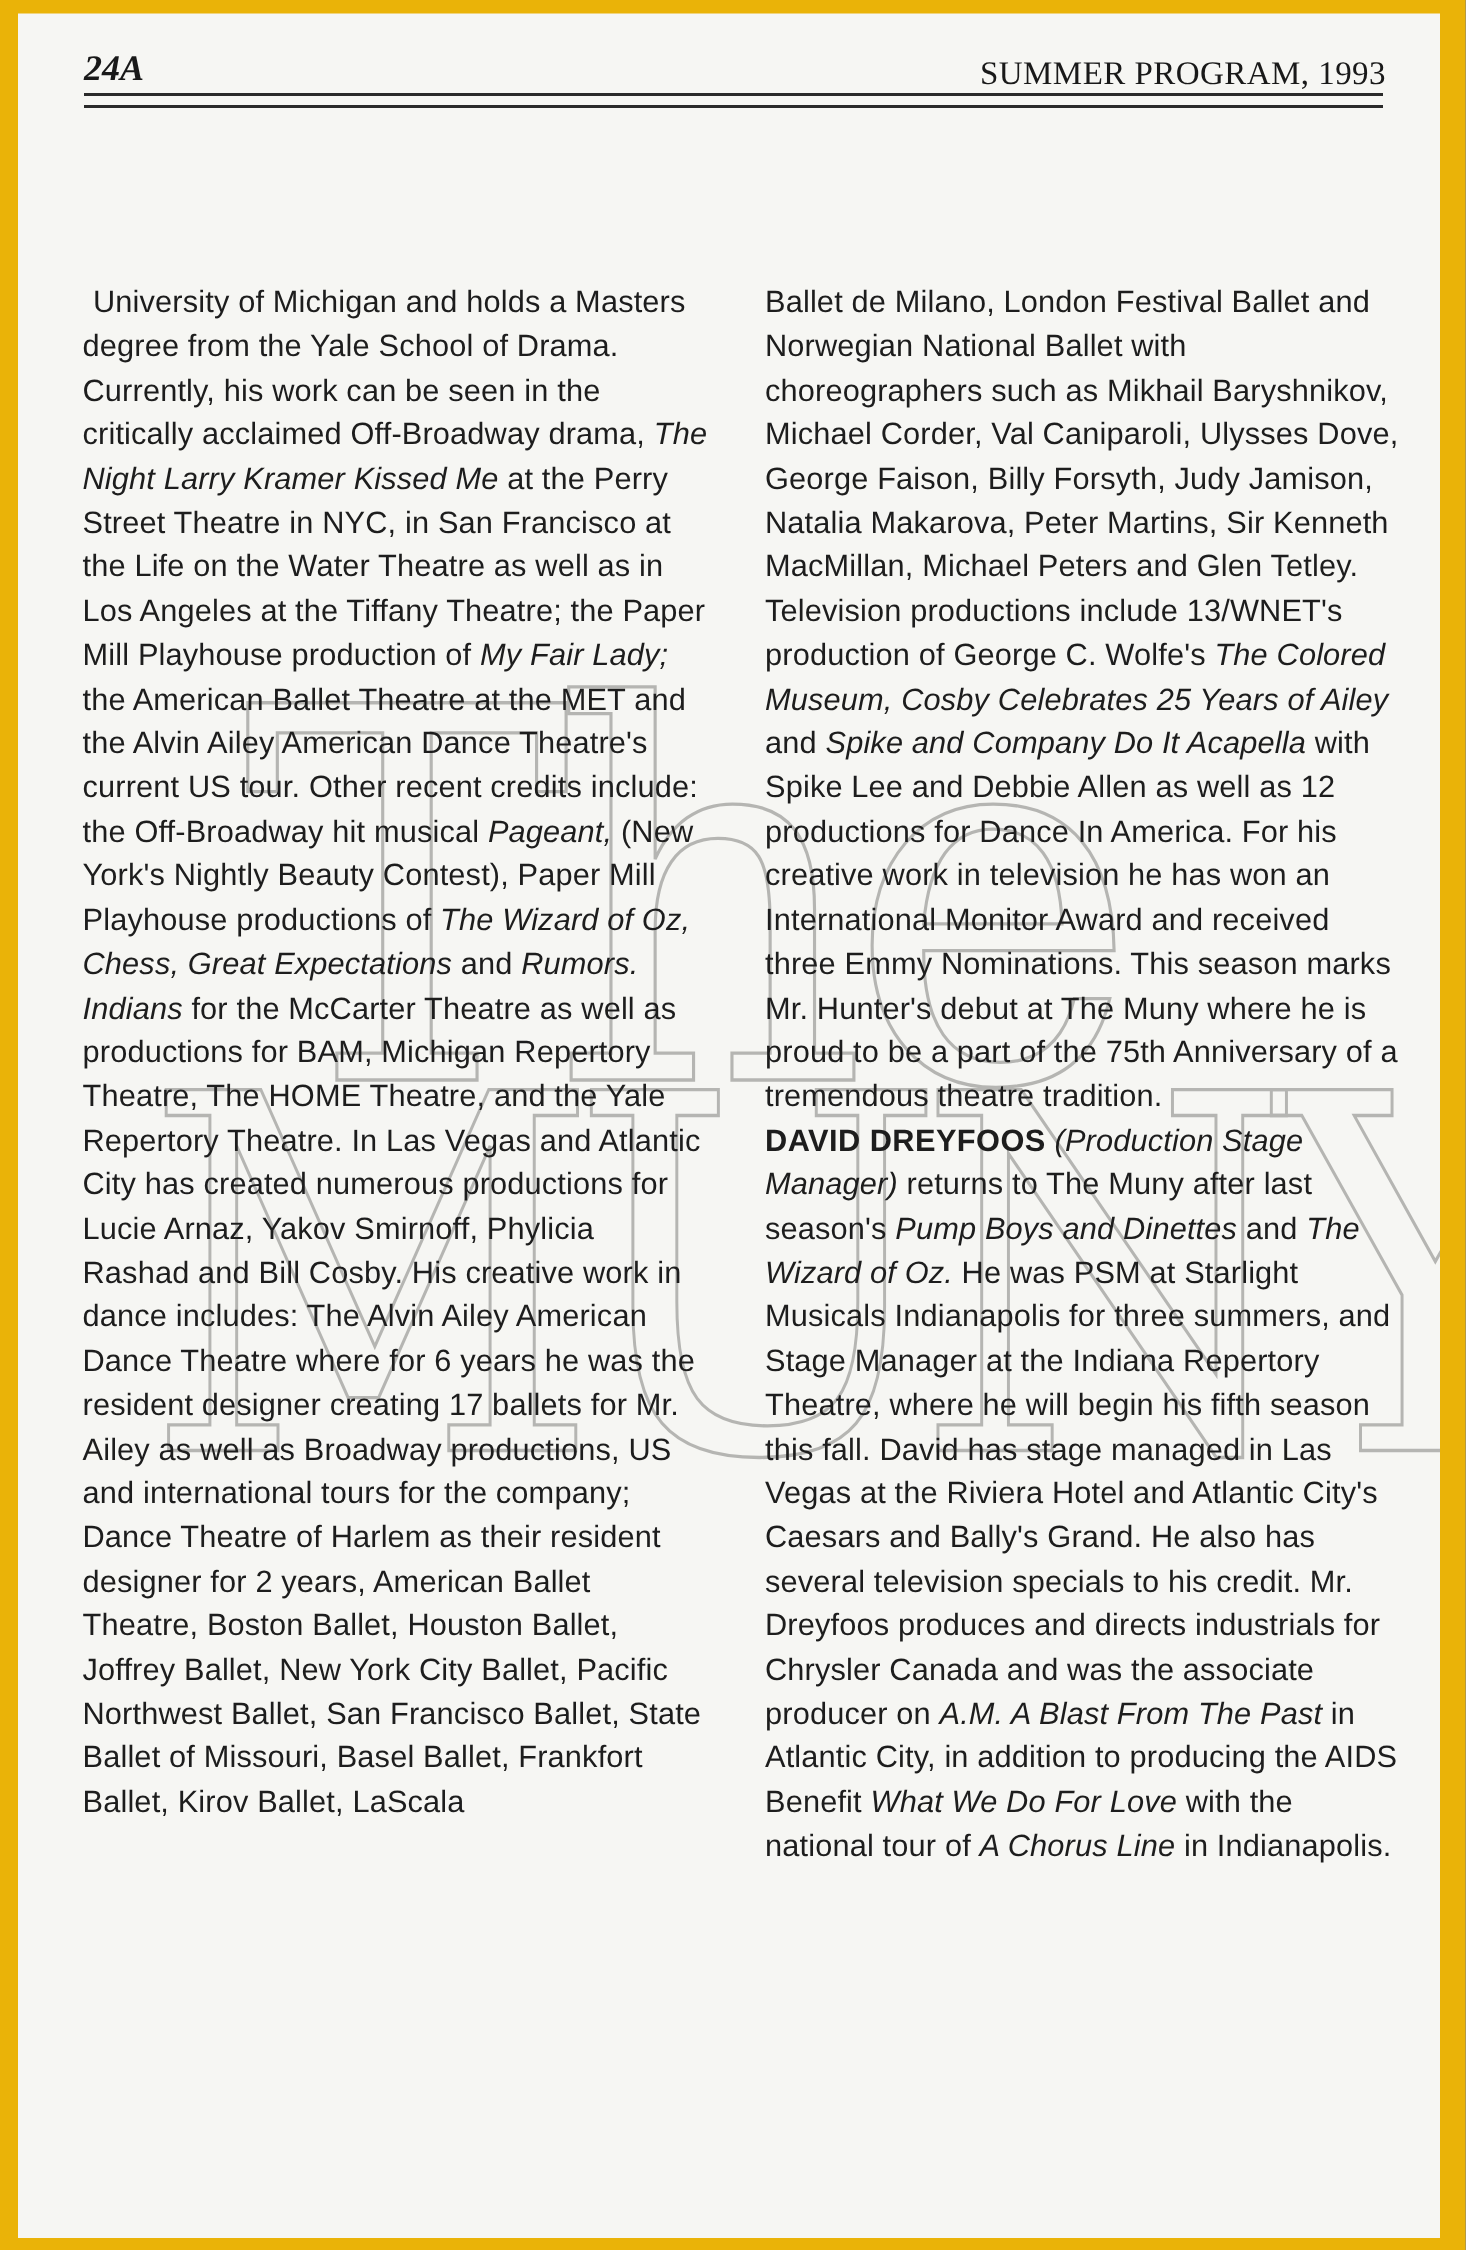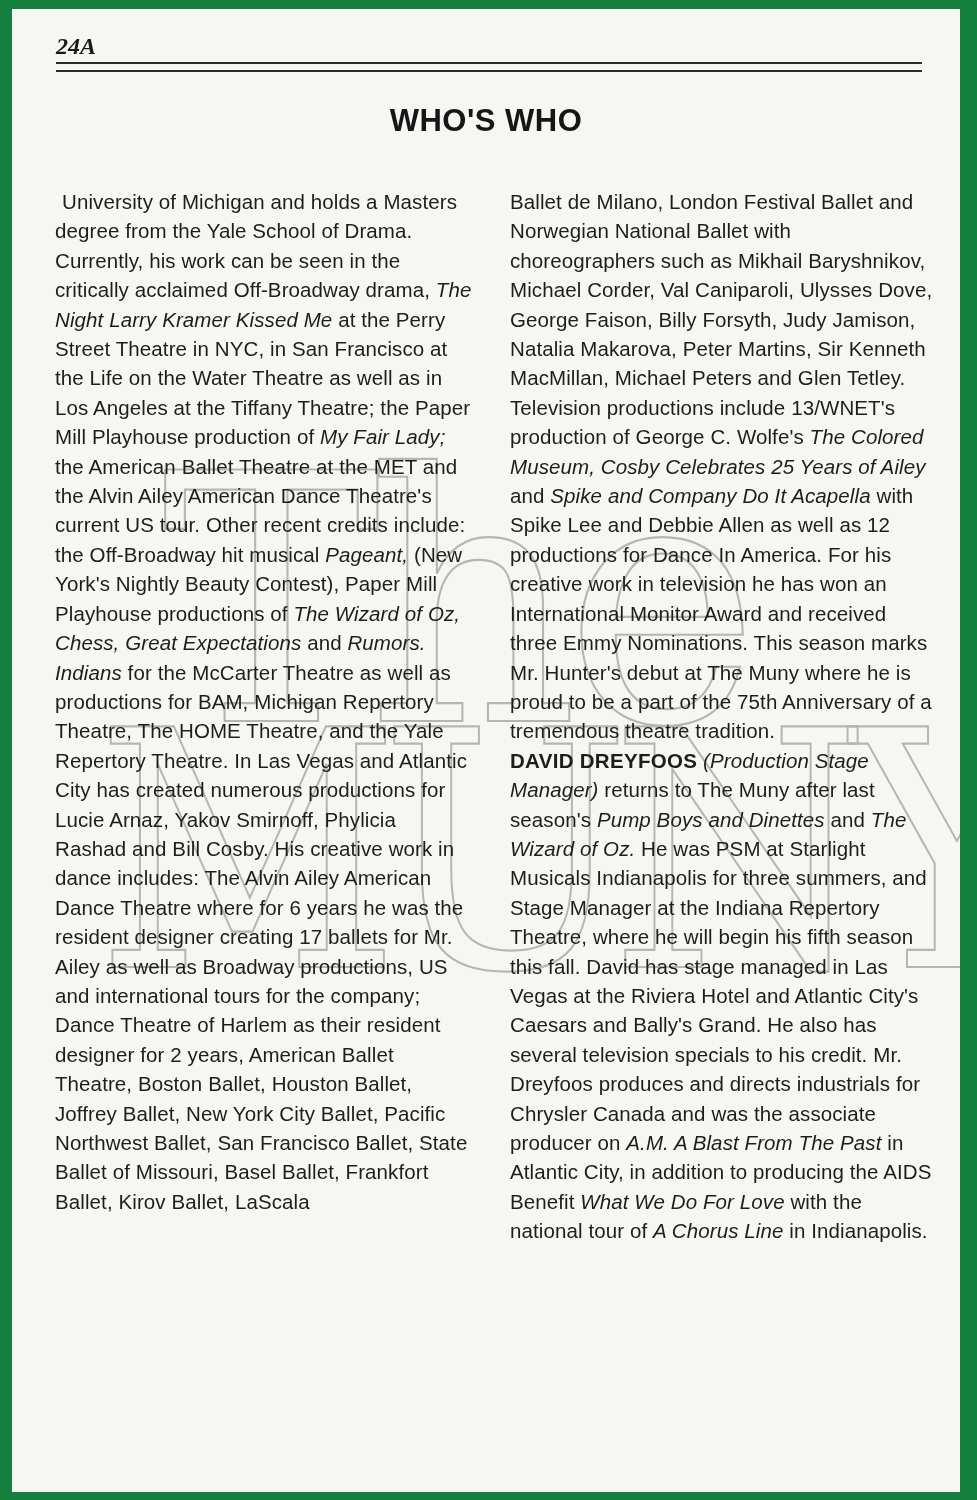--- a/index.html
+++ b/index.html
@@ -5,21 +5,21 @@
   html, body { margin: 0; padding: 0; }
   body {
     width: 977px; height: 1500px;
     background: #060606;
     font-family: "Liberation Sans", sans-serif;
     overflow: hidden;
   }
   .frame {
     position: relative;
     width: 977px; height: 1500px;
-    background: #15803d;
+    background: #eab308;
   }
   .paper {
     position: absolute;
     left: 12px; top: 9px;
     width: 948px; height: 1483px;
     background: #f6f6f3;
     overflow: hidden;
   }
   
   .pageno {
@@ -90,24 +90,24 @@
   .seg-i { font-style: italic; }
   .seg-b { font-weight: 700; letter-spacing: 0.3px; }
 </style>
 </head>
 <body>
 
 <div class="frame">
   <div class="paper">
 
     <span class="pageno">24A</span>
+    <span class="pub">SUMMER PROGRAM, 1993</span>
     <div class="rule rule-1"></div>
     <div class="rule rule-2"></div>
 
-    <h1 class="section-title">WHO'S WHO</h1>
 
     <div class="watermark" aria-hidden="true">
       <div class="wm wm-1">The</div>
       <div class="wm wm-2">MUNY</div>
     </div>
 
     <main class="cols">
       <div class="col col-left">
           <p><span class="seg-n">University of Michigan and holds a Masters degree from the Yale School of Drama. Currently, his work can be seen in the critically acclaimed Off-Broadway drama, </span><span class="seg-i">The Night Larry Kramer Kissed Me</span><span class="seg-n"> at the Perry Street Theatre in NYC, in San Francisco at the Life on the Water Theatre as well as in Los Angeles at the Tiffany Theatre; the Paper Mill Playhouse production of </span><span class="seg-i">My Fair Lady;</span><span class="seg-n"> the American Ballet Theatre at the MET and the Alvin Ailey American Dance Theatre's current US tour. Other recent credits include: the Off-Broadway hit musical </span><span class="seg-i">Pageant,</span><span class="seg-n"> (New York's Nightly Beauty Contest), Paper Mill Playhouse productions of </span><span class="seg-i">The Wizard of Oz, Chess, Great Expectations</span><span class="seg-n"> and </span><span class="seg-i">Rumors. Indians</span><span class="seg-n"> for the McCarter Theatre as well as productions for BAM, Michigan Repertory Theatre, The HOME Theatre, and the Yale Repertory Theatre. In Las Vegas and Atlantic City has created numerous productions for Lucie Arnaz, Yakov Smirnoff, Phylicia Rashad and Bill Cosby. His creative work in dance includes: The Alvin Ailey American Dance Theatre where for 6 years he was the resident designer creating 17 ballets for Mr. Ailey as well as Broadway productions, US and international tours for the company; Dance Theatre of Harlem as their resident designer for 2 years, American Ballet Theatre, Boston Ballet, Houston Ballet, Joffrey Ballet, New York City Ballet, Pacific Northwest Ballet, San Francisco Ballet, State Ballet of Missouri, Basel Ballet, Frankfort Ballet, Kirov Ballet, LaScala</span></p>
         </div>

